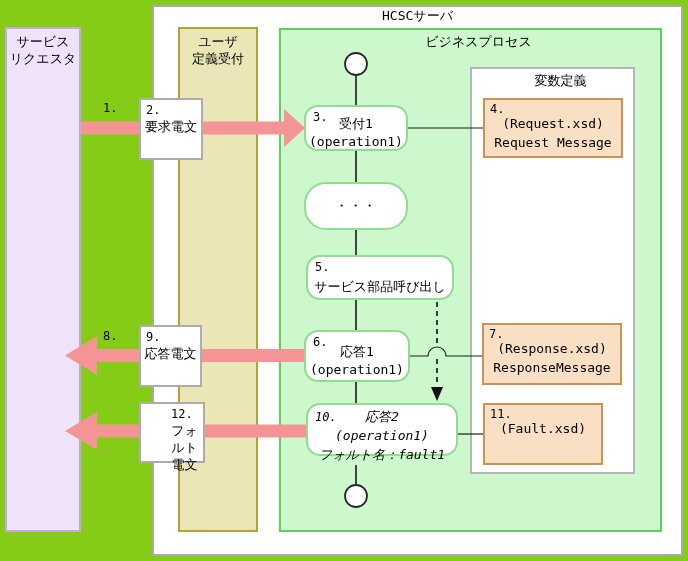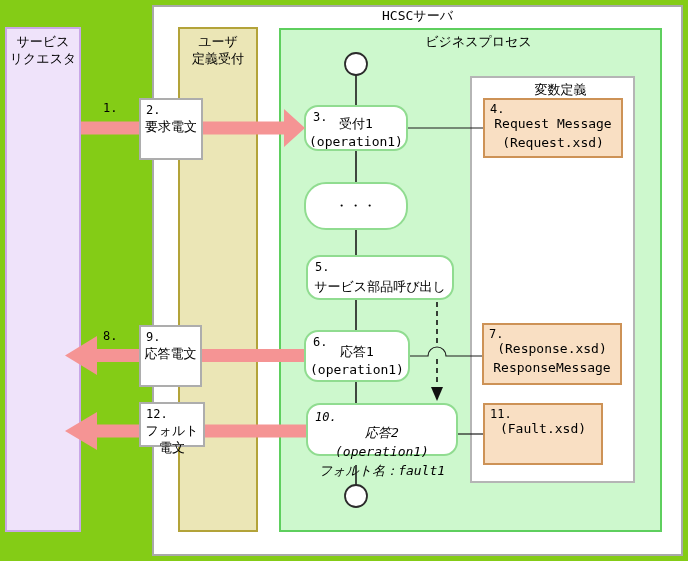--- a/index.html
+++ b/index.html
@@ -10,21 +10,21 @@
   }
   .abs{position:absolute;box-sizing:border-box;}
   
   #outer-frame{left:152px;top:5px;width:531px;height:551px;border:2px solid #a9a9a9;background:#fff;}
   #hcsc-title{left:152px;top:7px;width:531px;height:18px;text-align:center;}
   #requester-lane{left:5px;top:27px;width:76px;height:505px;background:#efe3fa;border:2px solid #c9a7e7;}
   #reception-lane{left:178px;top:27px;width:80px;height:505px;background:#ebe6b6;border:2px solid #b3a339;}
   #process-lane{left:279px;top:28px;width:383px;height:504px;background:#cdf8cd;border:2px solid #5ecf5e;}
   .lane-label{padding-top:4px;text-align:center;line-height:17px;white-space:pre-line;}
   .lane-title{position:absolute;left:0;top:3px;width:100%;text-align:center;padding-left:8px;}
-  #vardef-box{left:470px;top:76px;width:165px;height:407px;background:#fff;border:2px solid #b5b5b5;}
+  #vardef-box{left:470px;top:67px;width:165px;height:407px;background:#fff;border:2px solid #b5b5b5;}
   
   .var-box{background:#f9dfc3;border:2px solid #cd9256;}
   #var-request{left:483px;top:98px;width:140px;height:60px;}
   #var-response{left:482px;top:323px;width:140px;height:62px;}
   #var-fault{left:483px;top:403px;width:120px;height:62px;}
   .var-box .num{position:absolute;left:5px;top:2px;font-size:12px;}
   .var-box .body{padding-top:14px;text-align:center;line-height:19px;}
   
   .node{background:#fff;border:2px solid #90dc90;border-radius:14px;}
   #node-reception{left:304px;top:105px;width:104px;height:46px;}
@@ -32,26 +32,26 @@
     display:flex;align-items:center;justify-content:center;letter-spacing:1px;}
   #node-invoke{left:306px;top:255px;width:148px;height:45px;}
   #node-reply1{left:304px;top:330px;width:106px;height:52px;}
   #node-reply2{left:306px;top:403px;width:152px;height:53px;font-style:italic;}
   .node .num{position:absolute;left:7px;top:3px;font-size:12px;}
   .node .body{text-align:center;line-height:18px;}
   #node-reception .body{padding-top:8px;}
   #node-invoke .body{padding-top:21px;}
   #node-reply1 .body{padding-top:11px;}
   #node-reply2 .num{top:5px;}
-  #node-reply2 .body{padding-top:2px;line-height:19px;margin-top:16px;}
+  #node-reply2 .body{padding-top:2px;line-height:19px;}
   
   .msg-box{background:#fff;border:2px solid #adadad;}
   #msg-request{left:139px;top:98px;width:64px;height:62px;}
   #msg-response{left:139px;top:325px;width:63px;height:62px;}
-  #msg-fault{left:139px;top:402px;width:66px;height:45px;}
+  #msg-fault{left:139px;top:402px;width:66px;height:61px;padding-left:25px;}
   .msg-box .num{display:block;padding:3px 0 0 5px;font-size:12px;line-height:15px;}
   .msg-box .label{display:block;text-align:center;line-height:17px;white-space:pre-line;}
   .flow-num{font-size:12px;}
   #flownum-request{left:103px;top:101px;}
   #flownum-response{left:103px;top:329px;}
   #connector-svg{left:0;top:0;pointer-events:none;}
 </style>
 </head>
 <body>
 
@@ -74,22 +74,22 @@
     <div class="lane-title">ビジネスプロセス</div>
   </div>
 
   <div class="abs" id="vardef-box">
     <div class="lane-title">変数定義</div>
   </div>
 
   <div class="abs var-box" id="var-request">
     <span class="num">4.</span>
     <div class="body">
+      <div>(Request.xsd)</div>
       <div>Request Message</div>
-      <div>(Request.xsd)</div>
     </div>
   </div>
   <div class="abs var-box" id="var-response">
     <span class="num">7.</span>
     <div class="body">
       <div>(Response.xsd)</div>
       <div>ResponseMessage</div>
     </div>
   </div>
   <div class="abs var-box" id="var-fault">

